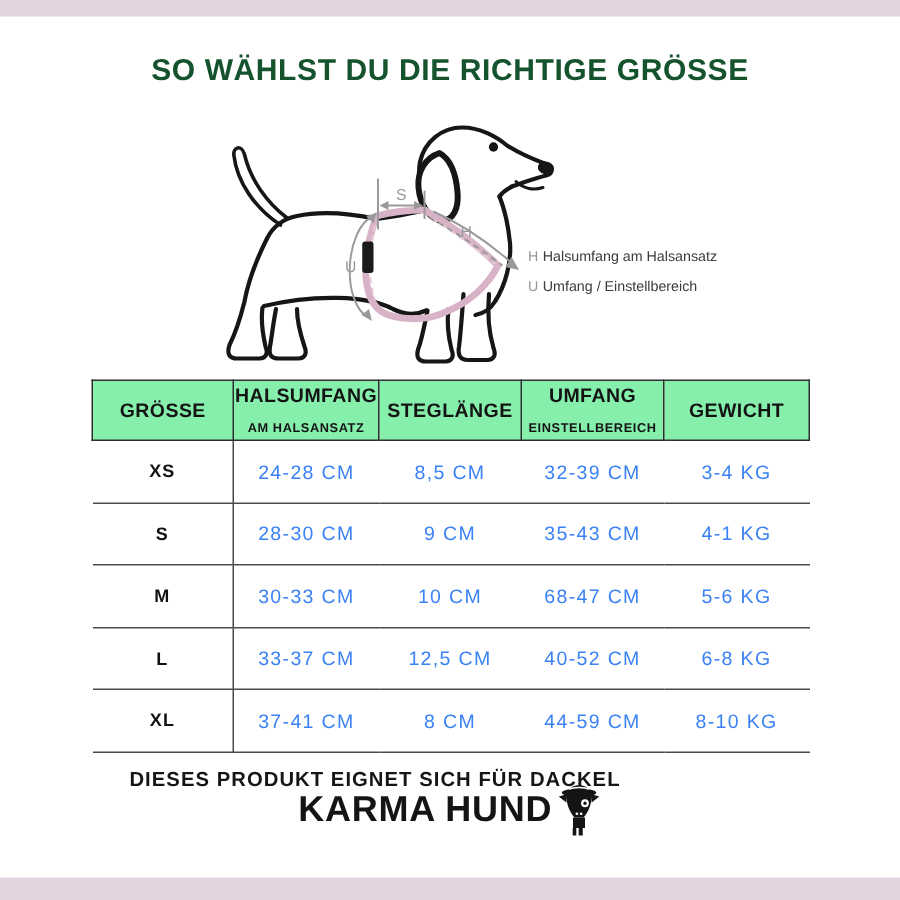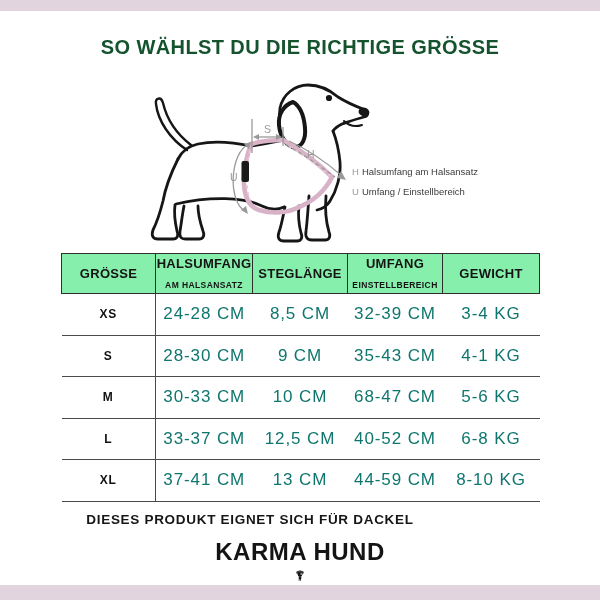--- a/index.html
+++ b/index.html
@@ -34,33 +34,33 @@
   .size-table col.c3{width:95px;}
   .size-table col.c4{width:97px;}
   .size-table th{
     background:#86efac;border:1px solid #2e2e2e;height:37px;
     font-size:13px;font-weight:bold;letter-spacing:0.3px;color:#141414;
     text-align:center;vertical-align:middle;line-height:1.05;padding:1px 0;
   }
   .size-table th .sub{display:block;font-size:8.5px;letter-spacing:0.4px;margin-top:11px;}
   .size-table td{
     height:38.5px;text-align:center;vertical-align:middle;
-    font-size:17px;letter-spacing:0.9px;color:#0f766e;
+    font-size:13px;letter-spacing:0.9px;color:#3b82f6;
     border-bottom:1px solid #4a4a4a;
   }
   .size-table td.size{font-weight:bold;font-size:12px;letter-spacing:0.8px;
     border-right:1px solid #4a4a4a;color:#111;}
 
   .footer-note{
     position:absolute;top:512px;left:0;width:500px;text-align:center;
     font-size:13.5px;font-weight:bold;letter-spacing:0.7px;color:#161616;
   }
   .brand{
-    position:absolute;top:538px;left:0;width:600px;height:44px;
-    display:flex;align-items:center;justify-content:center;gap:3px;flex-direction:column;
+    position:absolute;top:518px;left:0;width:600px;height:44px;
+    display:flex;align-items:center;justify-content:center;gap:3px;
   }
   .brand .brand-name{font-size:24px;font-weight:bold;letter-spacing:0.5px;color:#141414;}
 </style>
 </head>
 <body>
 
 <div class="strip top"></div>
 
 <div class="title">SO WÄHLST DU DIE RICHTIGE GRÖSSE</div>
 
@@ -174,21 +174,21 @@
     <tr>
       <td class="size">L</td>
       <td>33-37 CM</td>
       <td>12,5 CM</td>
       <td>40-52 CM</td>
       <td>6-8 KG</td>
     </tr>
     <tr>
       <td class="size">XL</td>
       <td>37-41 CM</td>
-      <td>13 CM</td>
+      <td>8 CM</td>
       <td>44-59 CM</td>
       <td>8-10 KG</td>
     </tr>
   </tbody>
 </table>
 
 <div class="footer-note">DIESES PRODUKT EIGNET SICH FÜR DACKEL</div>
 
 <div class="brand">
   <span class="brand-name">KARMA HUND</span>

